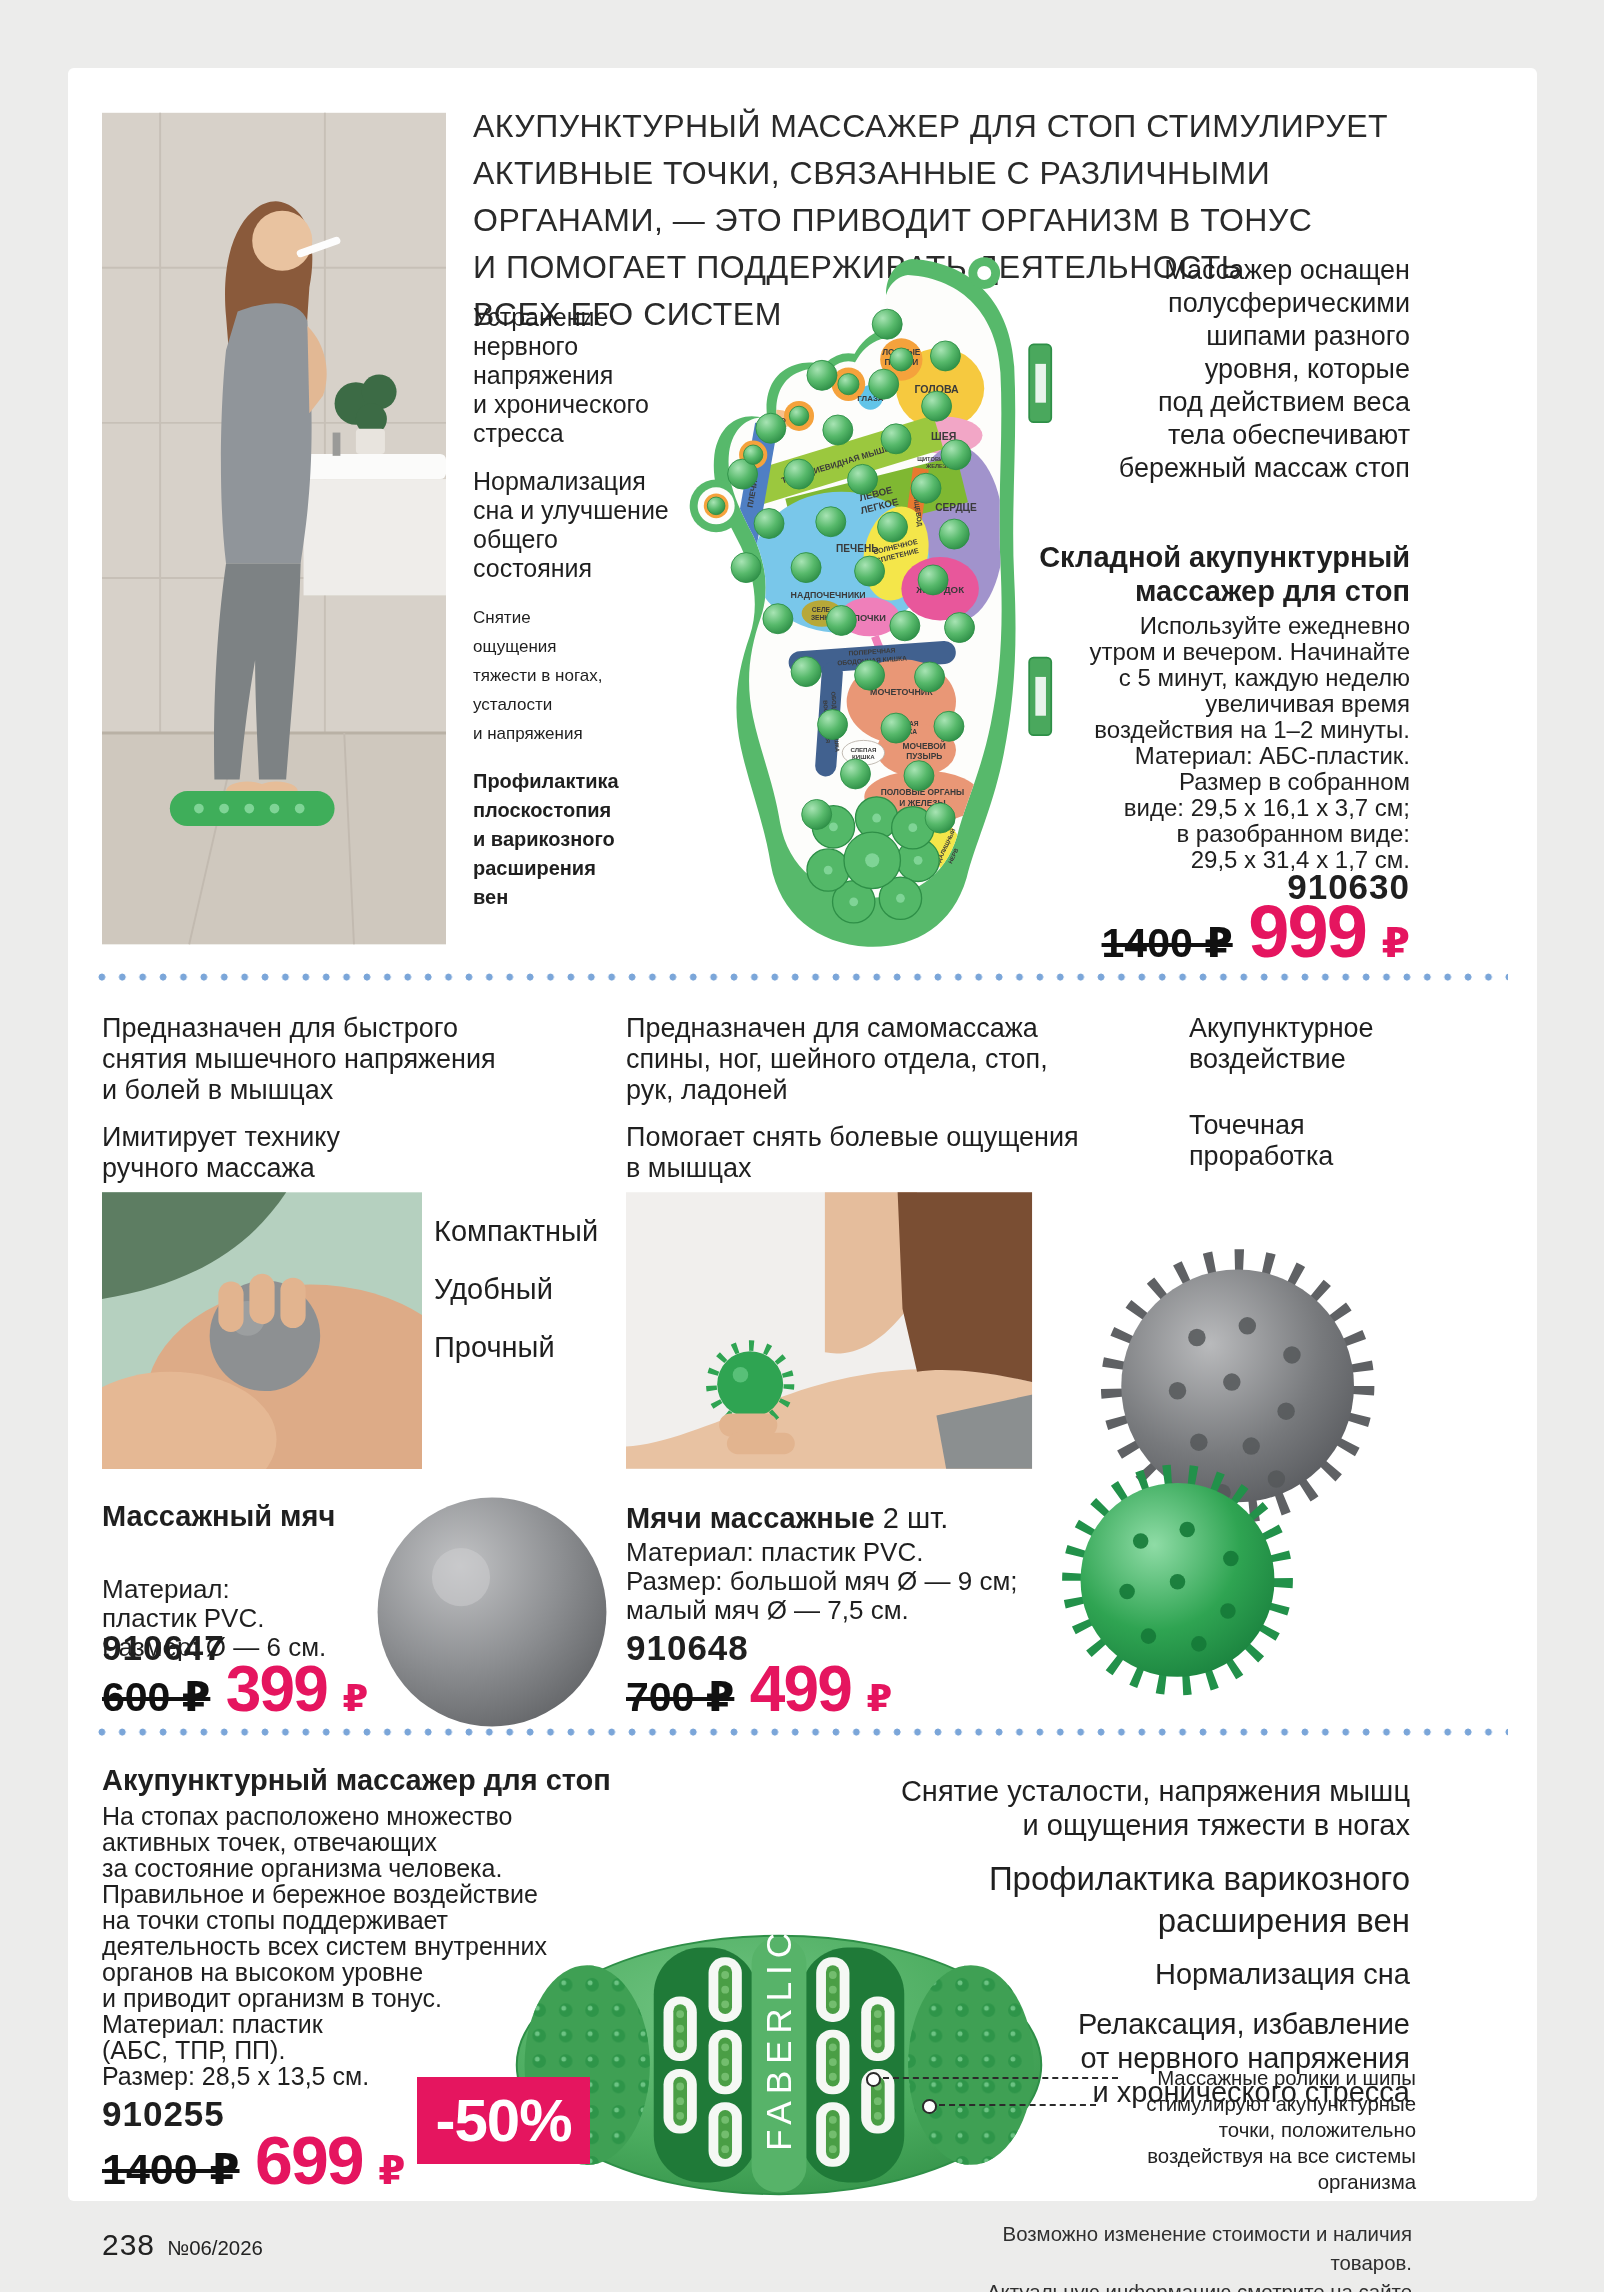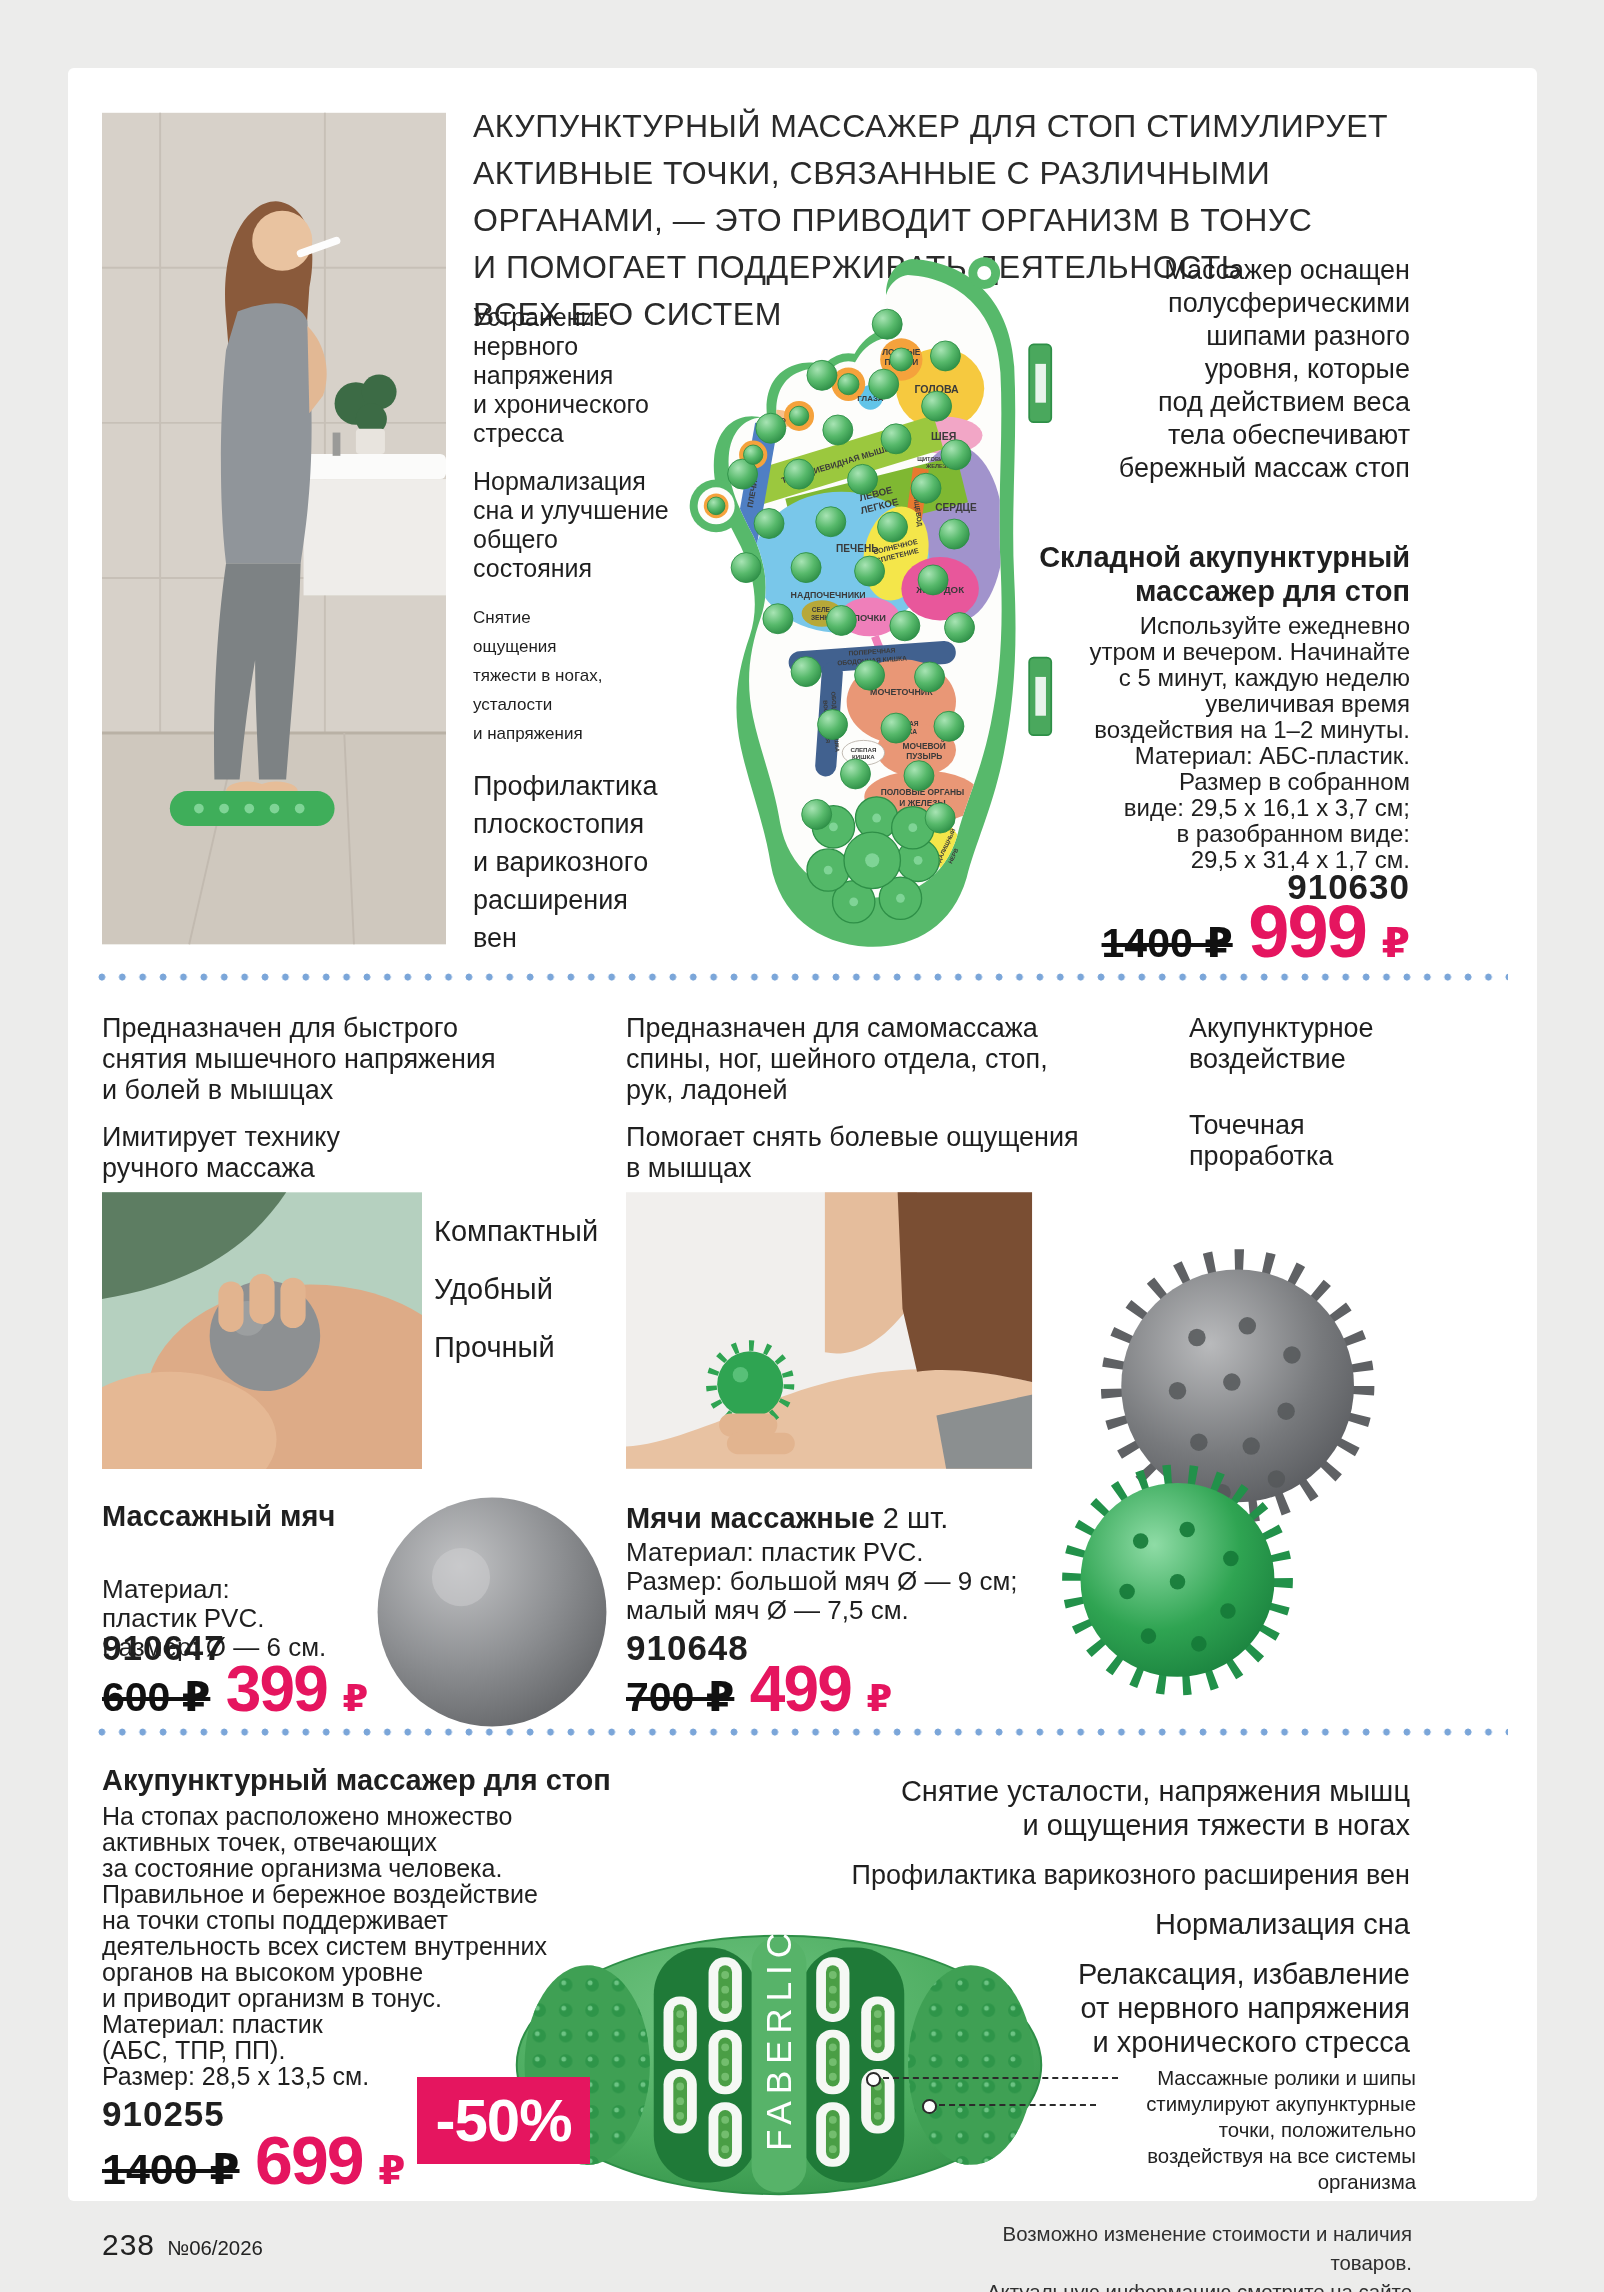--- a/index.html
+++ b/index.html
@@ -96,21 +96,21 @@
 стресса</div>
     <div class="t" style="font-size:25px;line-height:29px;margin-bottom:19.4px;">Нормализация
 сна и улучшение
 общего
 состояния</div>
     <div class="t" style="font-size:17px;line-height:29px;margin-bottom:19.4px;">Снятие
 ощущения
 тяжести в ногах,
 усталости
 и напряжения</div>
-    <div class="t" style="font-size:27px;line-height:38px;">Профилактика
+    <div class="t" style="font-size:20px;line-height:29px;font-weight:bold;">Профилактика
 плоскостопия
 и варикозного
 расширения
 вен</div>
   </div>
 
   <svg class="abs" style="left:665px;top:243px;" width="388" height="710" viewBox="0 0 440 805">
     <defs>
       <radialGradient id="gb" cx="35%" cy="30%" r="75%">
         <stop offset="0" stop-color="#a8e4b4"></stop>
@@ -488,21 +488,21 @@
   <div class="abs article" style="left:102px;top:2094px;">910255</div>
   <div class="abs price-row" style="left:102px;top:2121px;">
     <span class="old-price" style="font-size:43px;">1400 ₽</span>
     <span class="new-price" style="font-size:68px;">699</span>
     <span class="cur" style="font-size:39px;">₽</span>
   </div>
 
   <div class="abs" style="left:828px;top:1774px;width:582px;text-align:right;">
     <div class="t" style="font-size:29px;line-height:34px;margin-bottom:15.5px;">Снятие усталости, напряжения мышц
 и ощущения тяжести в ногах</div>
-    <div class="t" style="font-size:27px;line-height:34px;margin-bottom:15.5px;">Профилактика варикозного расширения вен</div>
+    <div class="t" style="font-size:33px;line-height:42px;margin-bottom:15.5px;">Профилактика варикозного расширения вен</div>
     <div class="t" style="font-size:29px;line-height:34px;margin-bottom:15.5px;">Нормализация сна</div>
     <div class="t" style="font-size:29px;line-height:34px;">Релаксация, избавление
 от нервного напряжения
 и хронического стресса</div>
   </div>
 
   <svg class="abs" style="left:505px;top:1926px;" width="548" height="277" viewBox="0 0 560 283">
     <defs>
       <radialGradient id="gOval" cx="40%" cy="30%" r="85%">
           <stop offset="0" stop-color="#72c583"></stop>

